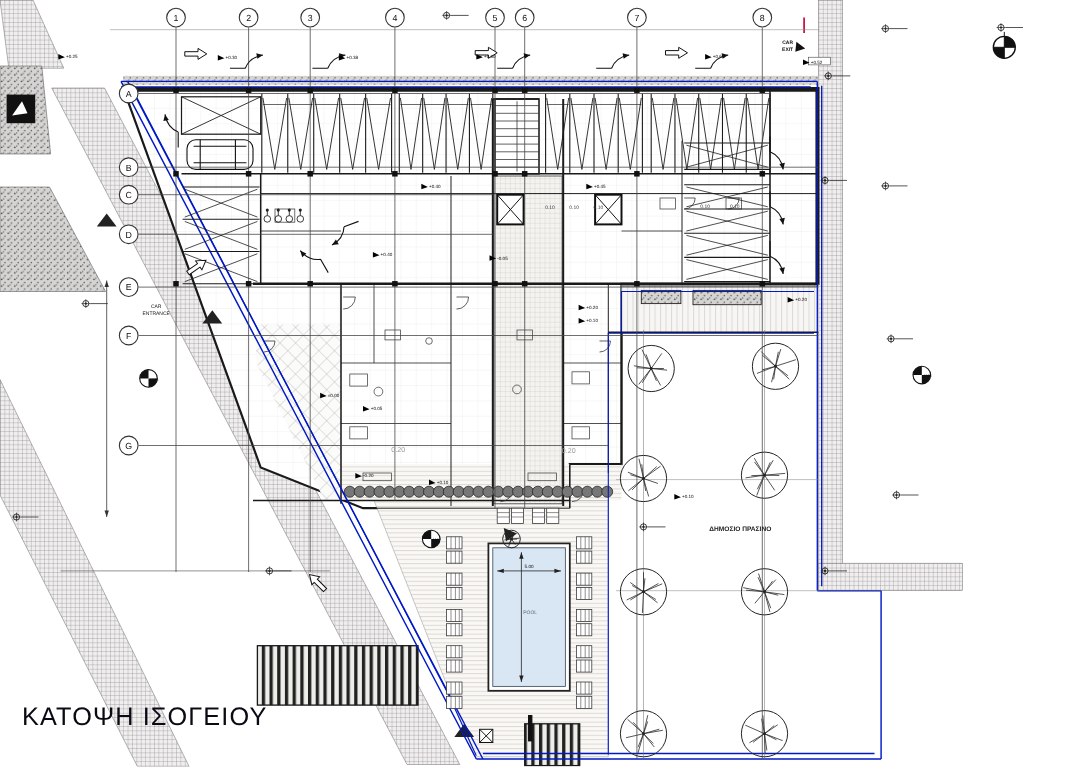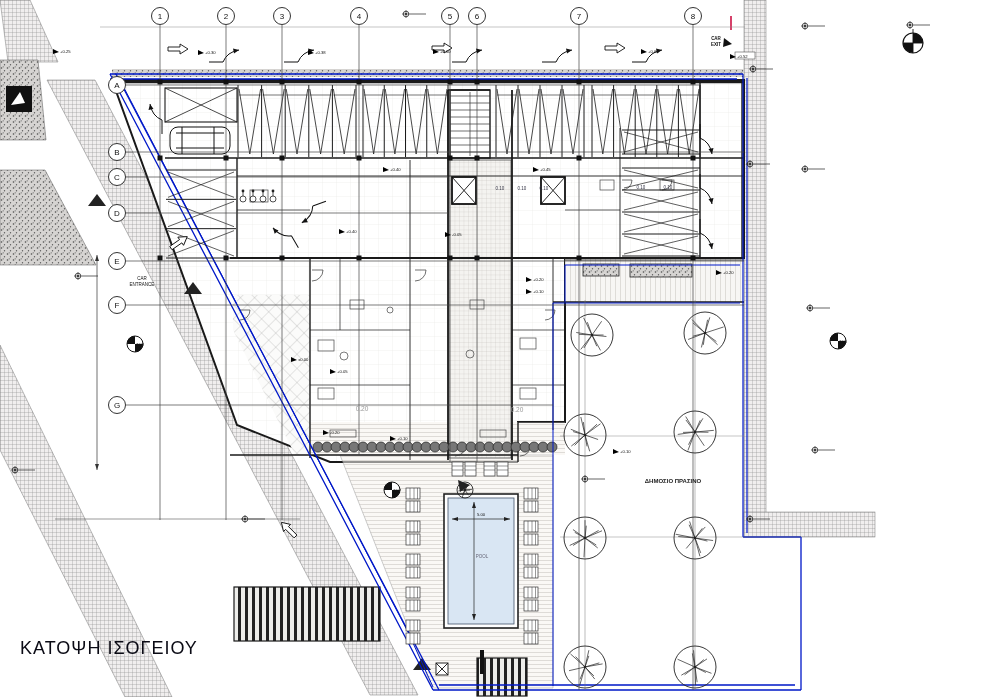--- a/index.html
+++ b/index.html
@@ -1,19 +1,19 @@
 <!DOCTYPE html>
 <html><head>
 <meta charset="utf-8">
 <style>
   html,body{margin:0;padding:0;background:#ffffff;}
   #stage{position:relative;width:990px;height:697px;background:#fff;overflow:hidden;
          font-family:"Liberation Sans", sans-serif;}
   #plan-svg{position:absolute;left:0;top:0;}
-  #title{position:absolute;left:20px;top:638px;font-size:18px;letter-spacing:1px;
+  #title{position:absolute;left:20px;top:638px;font-size:23px;letter-spacing:1px;
          color:#0a0a14;font-family:"Liberation Sans",sans-serif;}
   text{font-family:"Liberation Sans",sans-serif;}
 </style>
 </head>
 <body>
 
 <div id="stage">
   <svg id="plan-svg" width="990" height="697" viewBox="0 0 990 697">
     <defs>
       <pattern id="patGrid" width="4" height="4" patternUnits="userSpaceOnUse">

